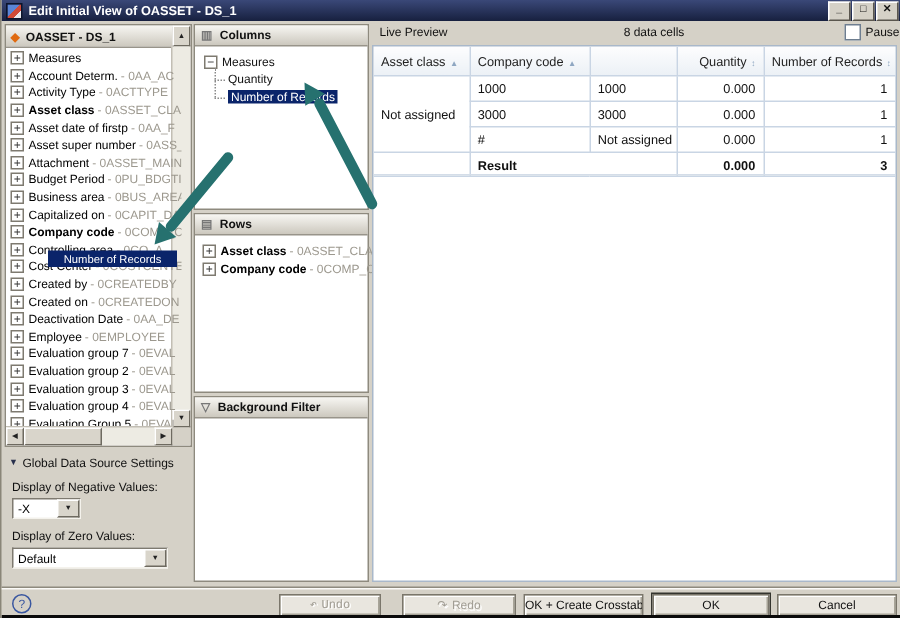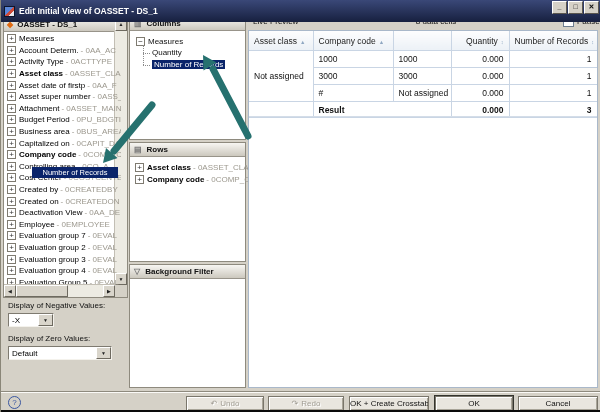--- a/index.html
+++ b/index.html
@@ -1,20 +1,20 @@
 <!DOCTYPE html>
 <html><head>
 <meta charset="utf-8">
 <style>
   html,body{margin:0;padding:0;background:#777;}
   .dialog{position:relative;width:600px;height:412px;overflow:hidden;
     font-family:"Liberation Sans",sans-serif;font-size:8px;color:#111;
     background:#d5d1c7;border-left:1px solid #8a8678;box-sizing:border-box;}
   
-  .titlebar{position:absolute;left:0;top:0;right:0;height:22px;
+  .titlebar{position:absolute;left:0;top:0;right:0;height:14px;
     background:linear-gradient(#3a4878,#17203f);display:flex;align-items:center;z-index:2;}
   .app-icon{width:9px;height:9px;margin-left:3px;flex:0 0 auto;
     background:linear-gradient(135deg,#5a85d6 0 45%,#cf4a38 45% 72%,#e8e8ee 72%);border:1px solid #0c142c;}
   .titlebar .title{color:#fff;font-weight:bold;font-size:8.5px;margin-left:4px;white-space:nowrap;}
   .win-buttons{position:absolute;right:1px;top:1px;display:flex;gap:1px;}
   .win-btn{width:13px;height:11px;background:#d5d1c7;border:1px solid;border-color:#fff #5a564e #5a564e #fff;
     font-size:7px;line-height:9px;text-align:center;color:#111;font-weight:bold;}
   
   .left-panel{position:absolute;left:2px;top:16px;width:125px;height:282px;background:#fff;
     border:1px solid #8e8a7e;box-sizing:border-box;overflow:hidden;}
@@ -199,21 +199,21 @@
           <span class="fname">Created by</span>
           <span class="tech"> - 0CREATEDBY</span>
         </div>
         <div class="tree-item">
           <span class="expander"></span>
           <span class="fname">Created on</span>
           <span class="tech"> - 0CREATEDON</span>
         </div>
         <div class="tree-item">
           <span class="expander"></span>
-          <span class="fname">Deactivation View</span>
+          <span class="fname">Deactivation Date</span>
           <span class="tech"> - 0AA_DE</span>
         </div>
         <div class="tree-item">
           <span class="expander"></span>
           <span class="fname">Employee</span>
           <span class="tech"> - 0EMPLOYEE</span>
         </div>
         <div class="tree-item">
           <span class="expander"></span>
           <span class="fname">Evaluation group 7</span>
@@ -242,20 +242,24 @@
       </div>
     <div class="ghost">Number of Records</div>
     <div class="htrough"></div>
     <div class="sbtn scroll-left">◀</div>
     <div class="sbtn hthumb"></div>
     <div class="sbtn scroll-right">▶</div>
     <div class="corner"></div>
   </div>
 
   <div class="settings">
+    <div class="section-head">
+      <span class="tri">▼</span>
+      <span>Global Data Source Settings</span>
+    </div>
     <div class="set-label">Display of Negative Values:</div>
     <div class="combo combo-neg">
       <span class="val">-X</span>
       <span class="cbtn">▼</span>
     </div>
     <div class="set-label">Display of Zero Values:</div>
     <div class="combo combo-zero">
       <span class="val">Default</span>
       <span class="cbtn">▼</span>
     </div>
@@ -356,21 +360,21 @@
             <td class="num">3</td>
           </tr>
         </tbody>
     </table>
     <div class="pv-line"></div>
   </div>
 
   <div class="footer">
     <div class="help">?</div>
     <div id="footer-buttons">
-        <div class="fbtn disabled" style="left: 185px; width: 78px;"><span class="bicon">↶</span><span>Undo</span></div>
+        <div class="fbtn disabled" style="left: 185px; width: 68px; font-family: Liberation Mono, monospace;"><span class="bicon">↶</span><span>Undo</span></div>
         <div class="fbtn disabled" style="left: 267px; width: 76px;"><span class="bicon">↷</span><span>Redo</span></div>
         <div class="fbtn" style="left: 348px; width: 80px;"><span>OK + Create Crosstab</span></div>
         <div class="fbtn default" style="left: 434px; width: 78px;"><span>OK</span></div>
         <div class="fbtn" style="left: 517px; width: 80px;"><span>Cancel</span></div>
       </div>
   </div>
   <div class="bottom-edge"></div>
 
   <svg class="arrows" viewBox="0 0 600 412">
     <g id="arrow1">

